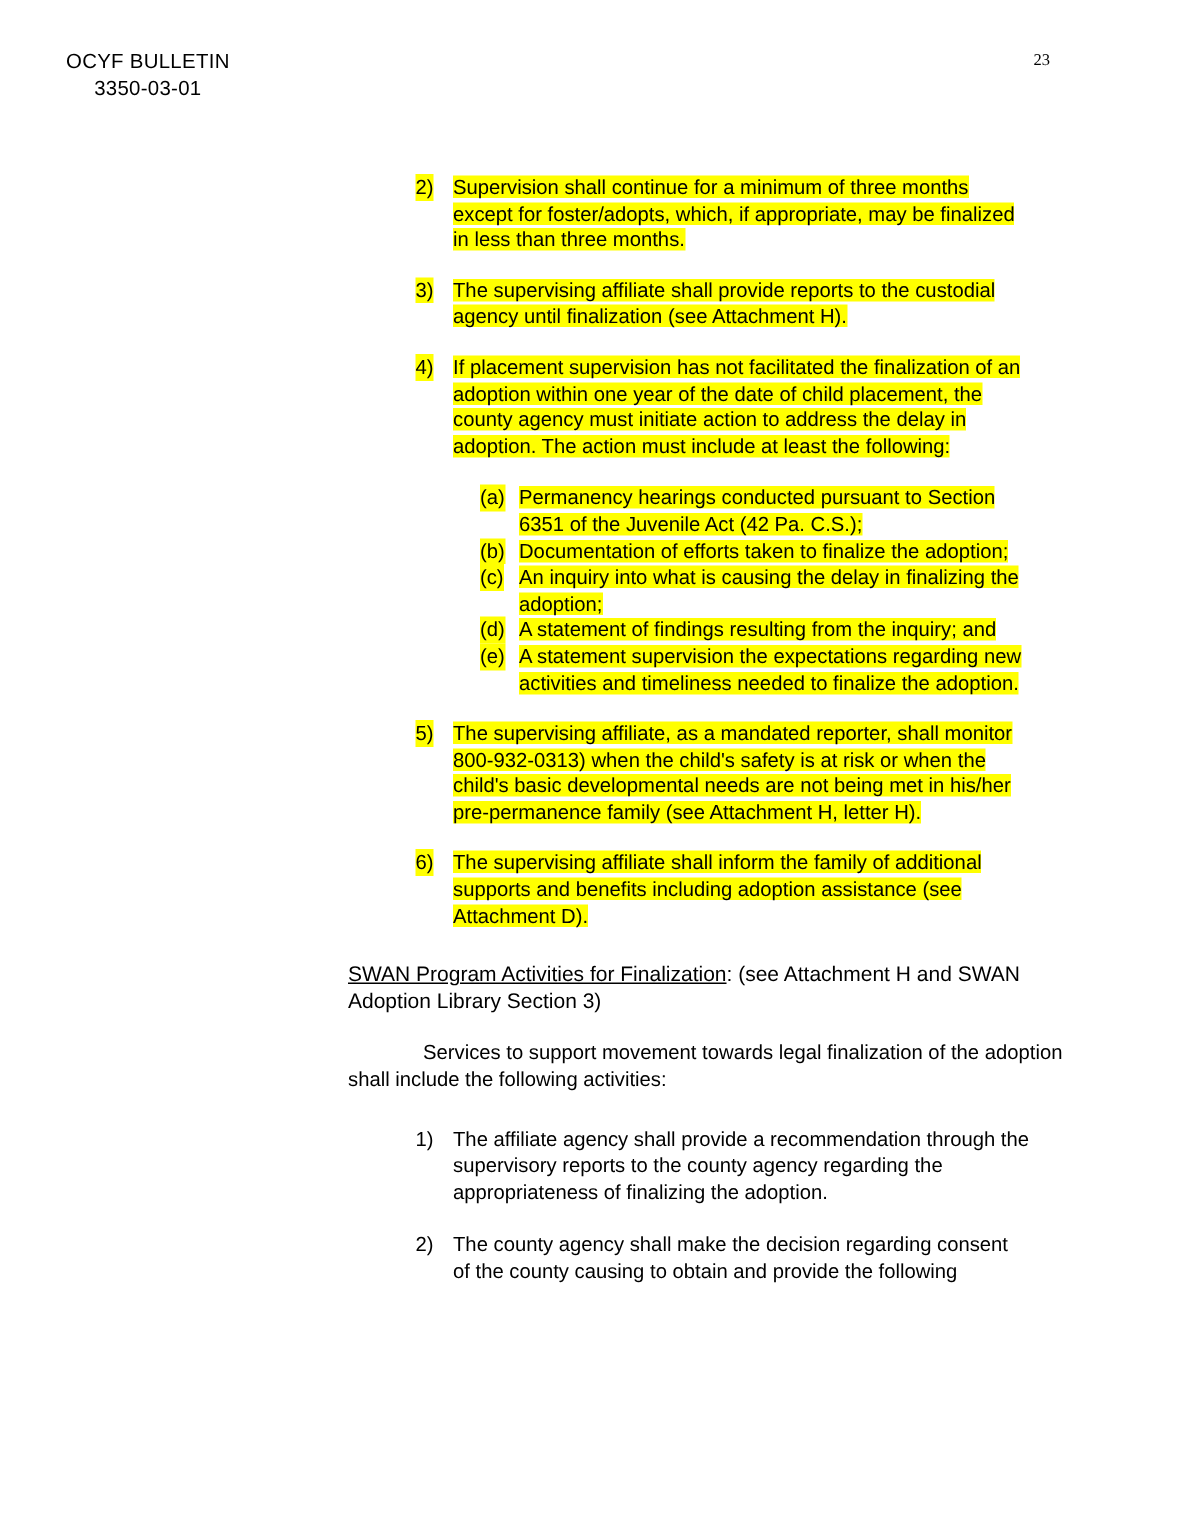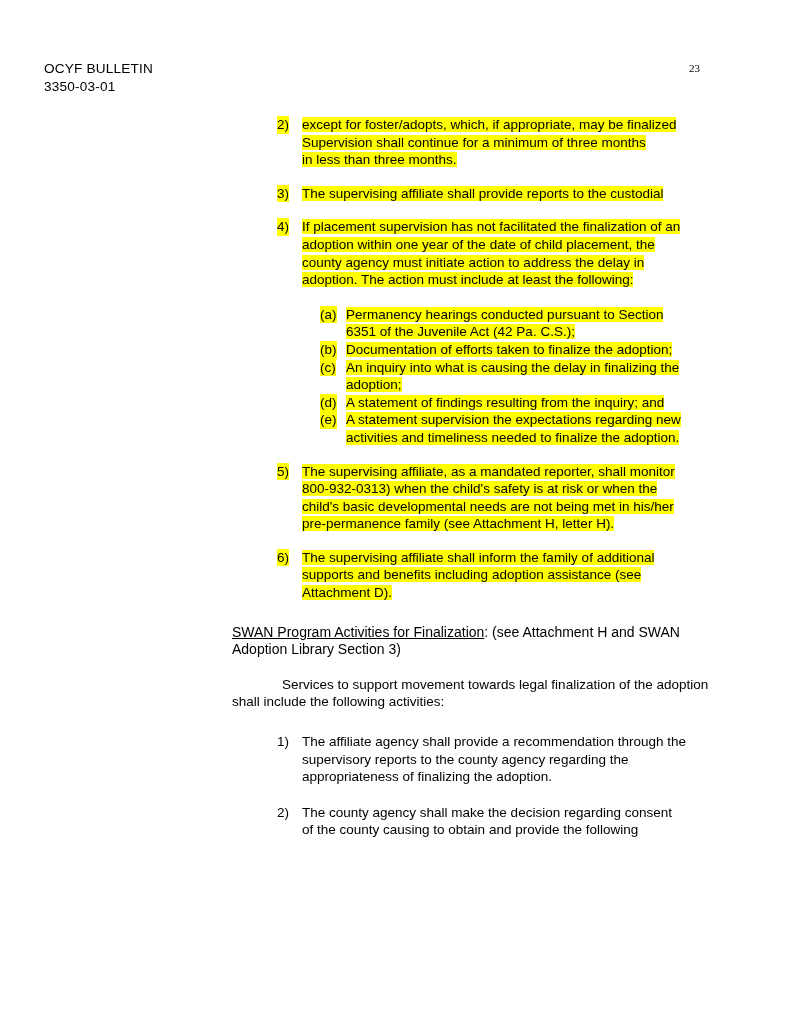--- a/index.html
+++ b/index.html
@@ -16,24 +16,25 @@
     width: 791px;
     height: 1024px;
     background: #ffffff;
     overflow: hidden;
     box-sizing: border-box;
   }
 
   
   .header {
     position: absolute;
-    top: 60px;
+    top: 32px;
     left: 44px;
     right: 44px;
     height: 44px;
+    text-align: center;
   }
   .header-left {
     position: absolute;
     left: 0;
     top: 0;
     font-size: 13.6px;
     line-height: 17.6px;
     letter-spacing: 0.2px;
     white-space: pre-line;
   }
@@ -147,27 +148,28 @@
   <div class="header">
     <div class="header-left"><span>OCYF BULLETIN</span><br><span>3350-03-01</span></div>
     <div class="header-right">23</div>
   </div>
 
   <div class="content">
 
     <ol class="list1 block" id="list-placement">
         <li>
           <span class="marker hl">2)</span>
+          <span class="line"><span class="hl">Supervision shall continue for a minimum of three months</span></span>
           <span class="line"><span class="hl">except for foster/adopts, which, if appropriate, may be finalized</span></span>
-          <span class="line"><span class="hl">Supervision shall continue for a minimum of three months</span></span>
           <span class="line"><span class="hl">in less than three months.</span></span>
         </li>
         <li>
           <span class="marker hl">3)</span>
           <span class="line"><span class="hl">The supervising affiliate shall provide reports to the custodial</span></span>
+          <span class="line"><span class="hl">agency until finalization (see Attachment H).</span></span>
         </li>
         <li>
           <span class="marker hl">4)</span>
           <span class="line"><span class="hl">If placement supervision has not facilitated the finalization of an</span></span>
           <span class="line"><span class="hl">adoption within one year of the date of child placement, the</span></span>
           <span class="line"><span class="hl">county agency must initiate action to address the delay in</span></span>
           <span class="line"><span class="hl">adoption. The action must include at least the following:</span></span>
           <ol class="list2">
             <li>
               <span class="marker hl">(a)</span>

